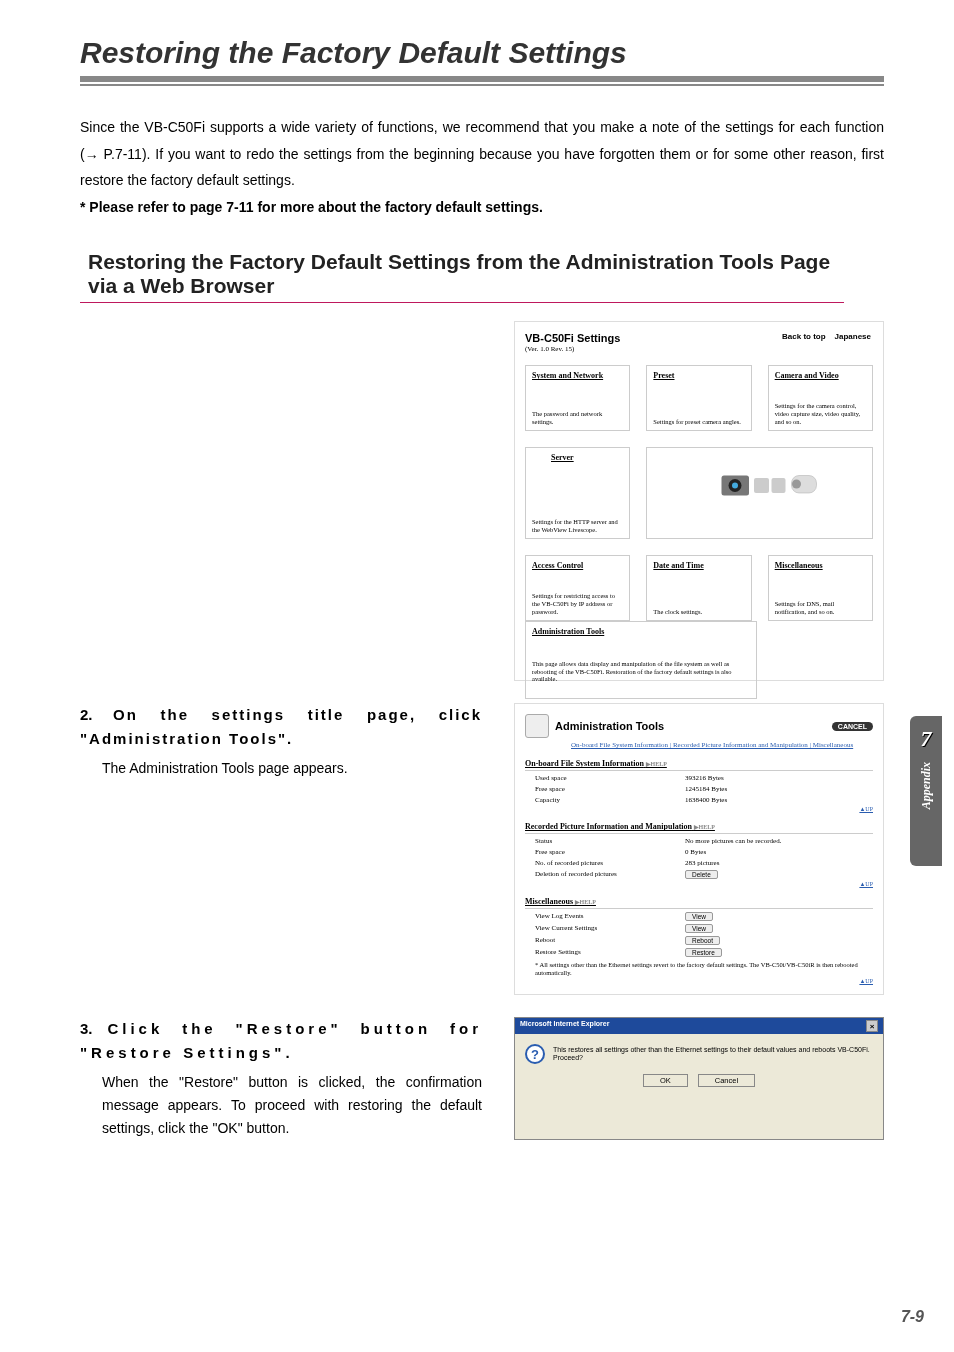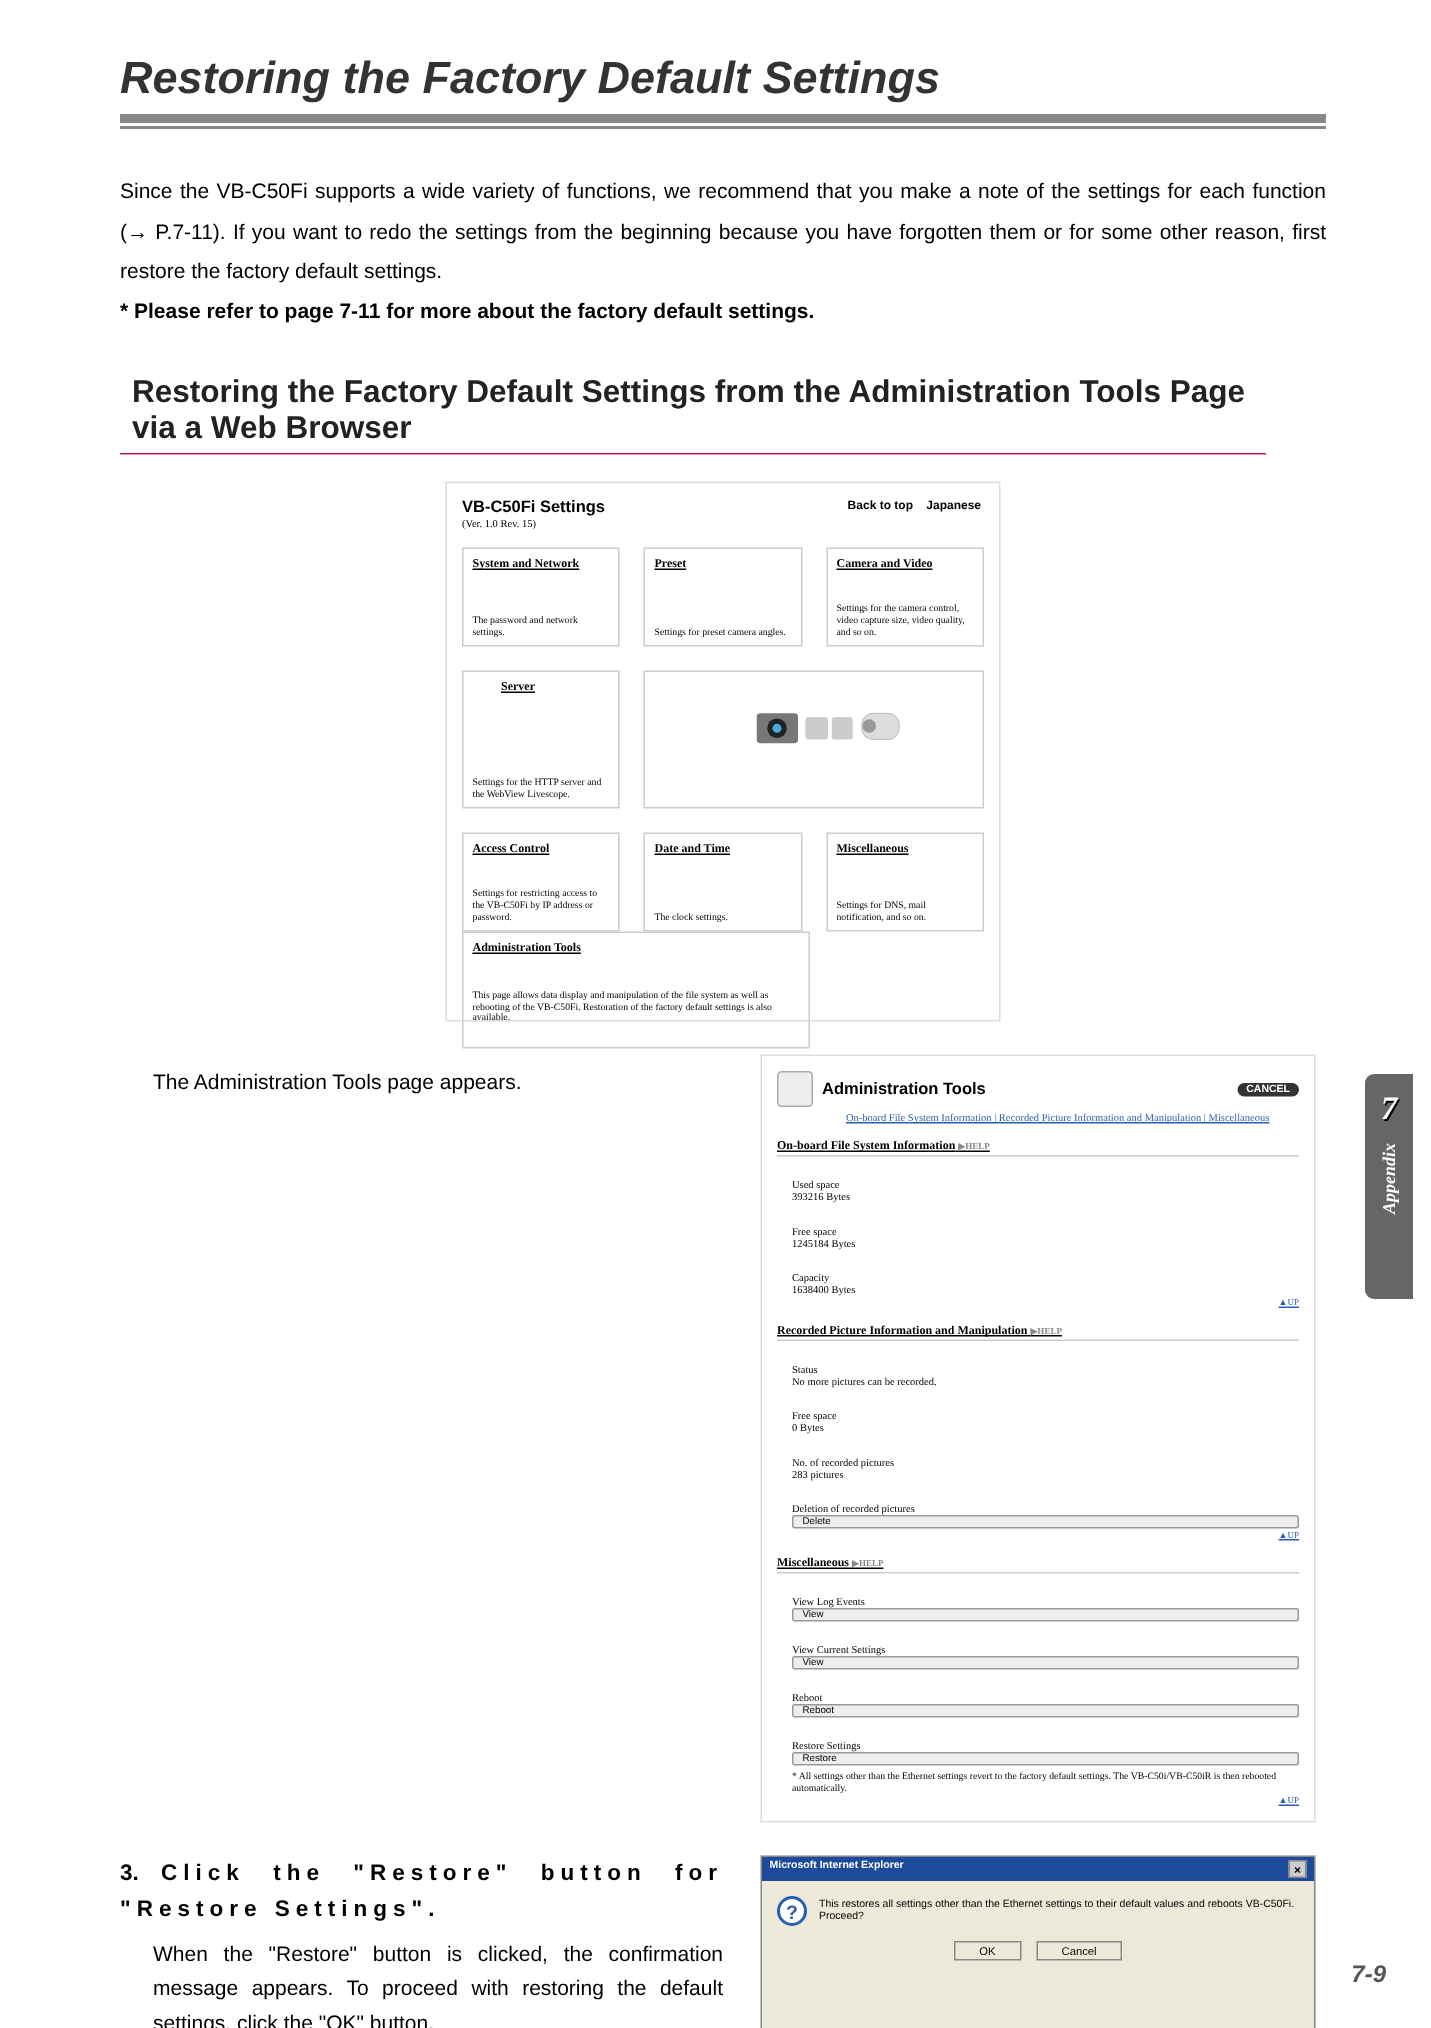--- a/index.html
+++ b/index.html
@@ -40,21 +40,21 @@
     display: inline-block;
     width: 95%;
   }
   .steps { margin-top: 18px; }
   .step { display: flex; margin-bottom: 22px; }
   .step-text { width: 420px; padding-right: 18px; }
   .step-num-title { font-size: 15px; font-weight: bold; line-height: 1.55; text-align: justify; }
   .step-num-title .wide { letter-spacing: 2px; }
   .step-num-title .wider { letter-spacing: 4px; }
   .step-body { margin-top: 7px; font-size: 14px; line-height: 1.65; text-align: justify; padding-left: 22px; }
-  .step-img { flex: 1; display: flex; justify-content: center; }
+  .step-img { flex: 1; display: flex; justify-content: flex-end; }
 
   
   .shot1 {
     width: 370px; height: 360px; border: 1px solid #ddd; background: #fff;
     font-size: 7px; padding: 10px; position: relative; font-family: Georgia, 'Times New Roman', serif;
   }
   .shot1-title { font-weight: bold; font-size: 11px; font-family: Arial, sans-serif; }
   .shot1-ver { font-size: 7px; margin-top: 1px; }
   .shot1-top-links { position: absolute; right: 12px; top: 10px; font-size: 8px; font-weight: bold; font-family: Arial, sans-serif; }
   .shot1-grid { display: grid; grid-template-columns: 1fr 1fr 1fr; gap: 16px; margin-top: 12px; }
@@ -72,21 +72,21 @@
     font-size: 7px; padding: 10px 10px 10px 10px; font-family: Georgia, 'Times New Roman', serif;
   }
   .shot2-header { display:flex; align-items:center; gap:6px; }
   .shot2-icon { width:24px; height:24px; background:#eee; border:1px solid #aaa; border-radius:3px; }
   .shot2-title { font-weight: bold; font-size: 11px; font-family: Arial, sans-serif; }
   .shot2-cancel { margin-left:auto; background:#333; color:#fff; font-size:7px; padding:1px 6px; border-radius:5px; font-family: Arial, sans-serif; font-weight:bold; }
   .shot2-links { color: #2a5db0; text-decoration: underline; margin-left: 30px; margin-top:3px; font-size:7px;padding-left:16px; }
   .shot2-section { font-weight:bold; text-decoration:underline; font-size:8px; margin-top:10px; }
   .shot2-help { font-size:6px; color:#888; }
   .shot2-hr { border-top:0.5px solid #ccc; margin-top:2px; }
-  .shot2-row { display:flex; margin-top:15px; padding-left: 10px; font-size:7px;flex-direction:column; }
+  .shot2-row { display:flex; margin-top:3px; padding-left: 10px; font-size:7px; }
   .shot2-key { width: 150px; }
   .shot2-val { }
   .shot2-btn { background:#eee; border:1px solid #999; font-size:6.5px; padding:0 6px; border-radius:2px; font-family: Arial, sans-serif; }
   .shot2-up { text-align:right; font-size:6px; color:#2a5db0; text-decoration:underline; margin-top:2px; }
   .shot2-note { font-size:6.5px; margin-top:4px; padding-left:10px; line-height:1.15; }
 
   
   .shot3 {
     width: 370px; border: 1px solid #888; background:#ece9d8;
     font-size:7px; font-family: Tahoma, Arial, sans-serif;
@@ -194,20 +194,24 @@
         <div class="shot1-admin">
           <div class="shot1-cell-title">Administration Tools</div>
           <div style="font-size:6.5px; margin-top:24px; line-height:1.15;">This page allows data display and manipulation of the file system as well as rebooting of the VB-C50Fi. Restoration of the factory default settings is also available.</div>
         </div>
       </div>
     </div>
   </div>
 
   <div class="step">
     <div class="step-text">
+      <div class="step-num-title">
+        <span>2.</span>
+        <span class="wide">On the settings title page, click "Administration Tools".</span>
+      </div>
       <div class="step-body">The Administration Tools page appears.</div>
     </div>
     <div class="step-img">
       <div class="shot2">
         <div class="shot2-header">
           <div class="shot2-icon"></div>
           <div class="shot2-title">Administration Tools</div>
           <div class="shot2-cancel">CANCEL</div>
         </div>
         <div class="shot2-links">On-board File System Information | Recorded Picture Information and Manipulation | Miscellaneous</div>

